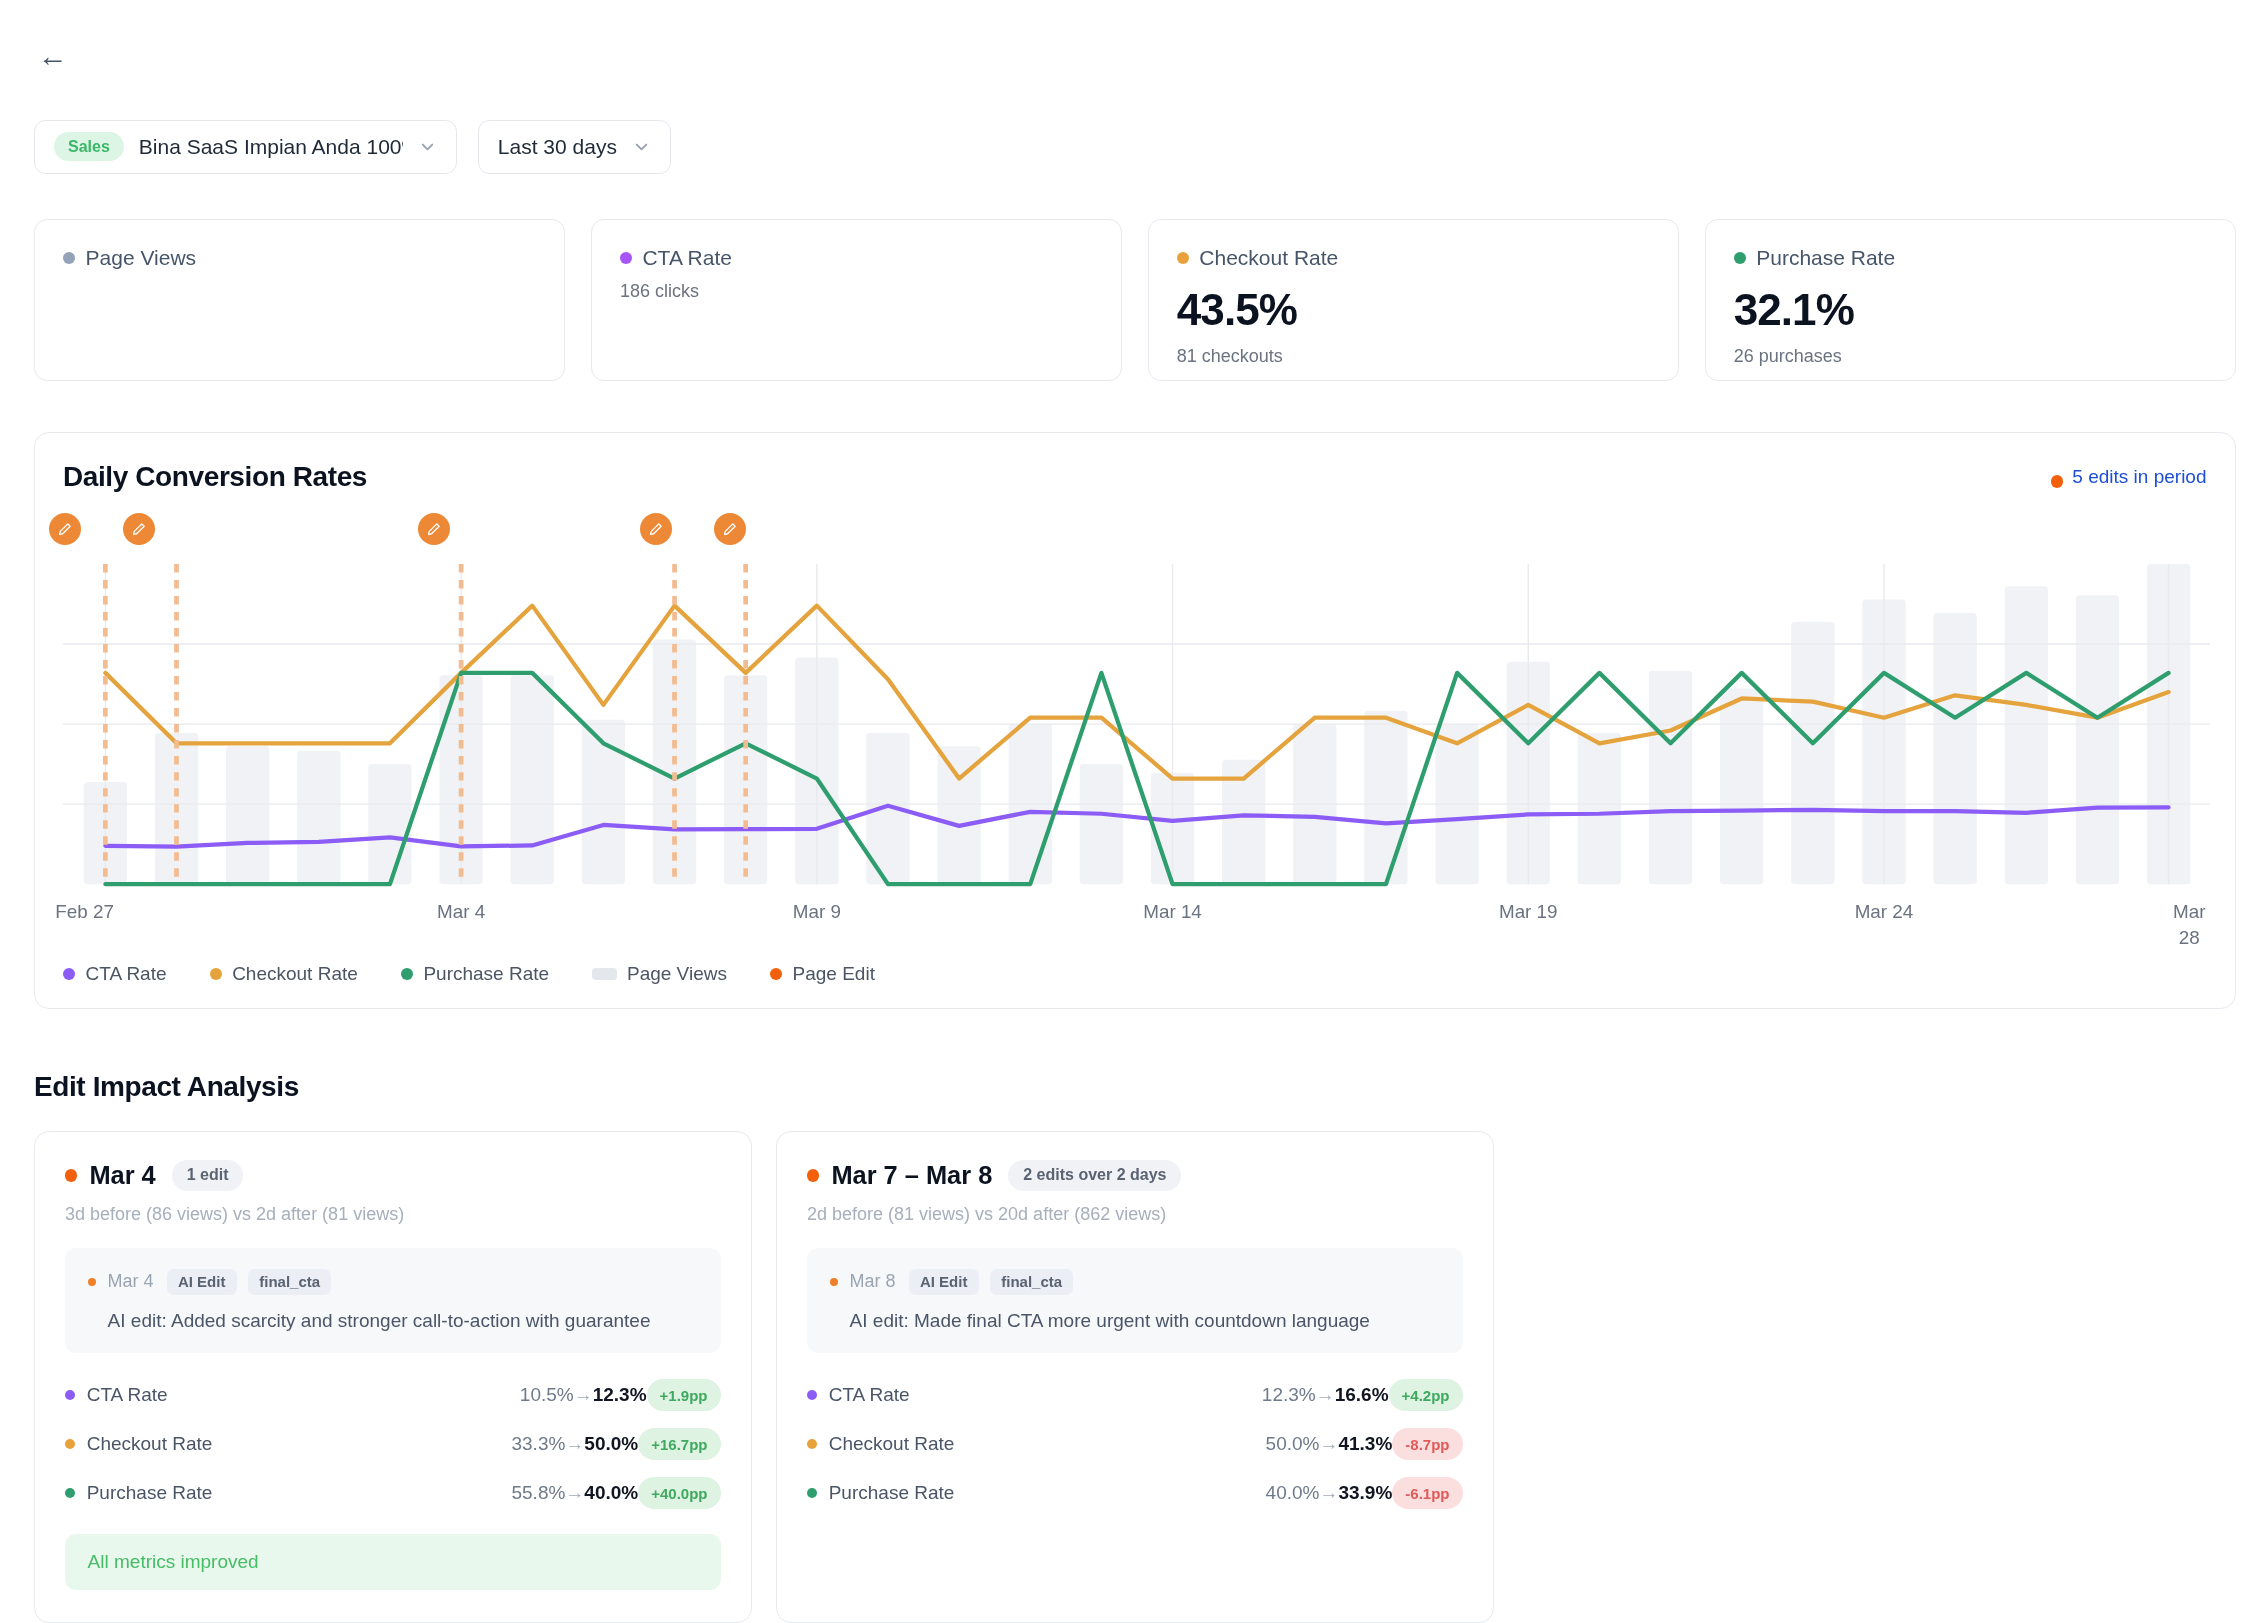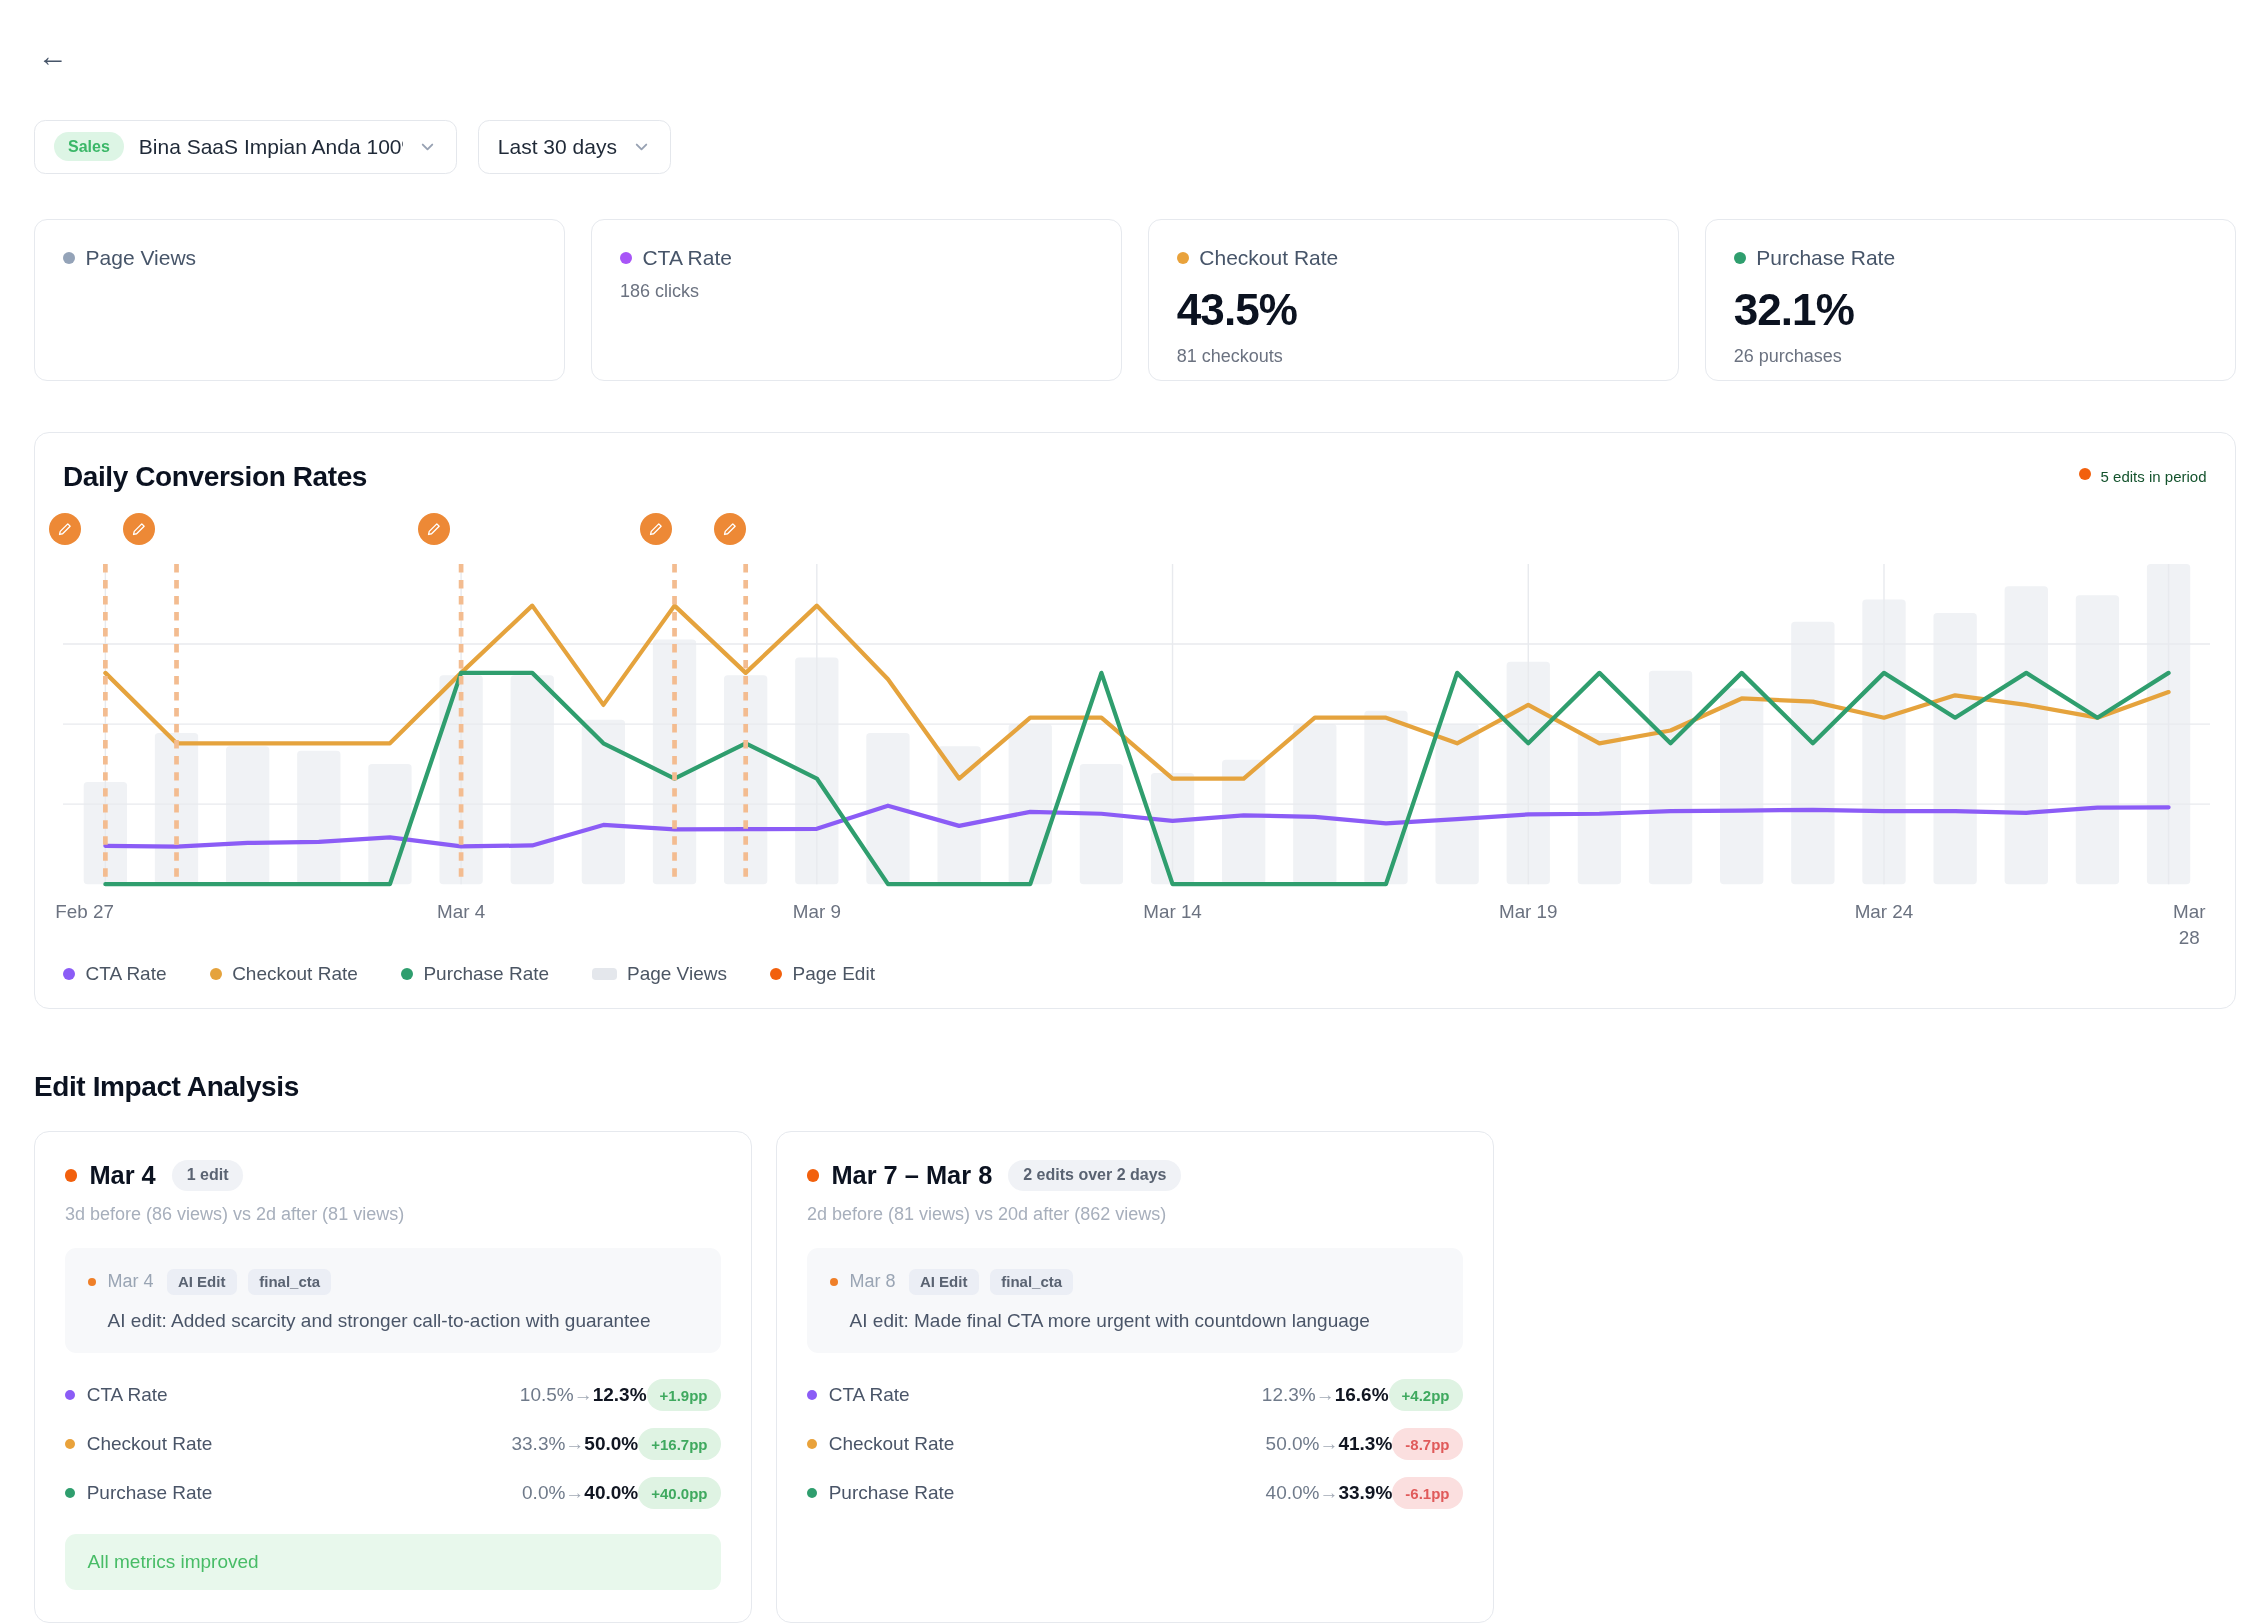--- a/index.html
+++ b/index.html
@@ -38,21 +38,21 @@
   .kpi-top { display:flex; align-items:center; gap:10.4px; }
   .dot { width:12.2px; height:12.2px; border-radius:50%; background:#94a3b8; flex:none; }
   .kpi-label { font-size:21px; color:#475569; }
   .kpi-value { font-size:44px; font-weight:800; letter-spacing:-0.9px; color:#0b1220; margin-top:15px; }
   .kpi-note { font-size:18px; color:#6b7280; margin-top:11.3px; min-height:21px; }
 
   
   .chart-card { border:1.4px solid #e6e9ee; border-radius:15px; margin-top:51px; padding:28px 28px 22.6px; background:#fff; }
   .chart-hdr { display:flex; justify-content:space-between; align-items:center; }
   .chart-title { font-size:28px; font-weight:800; color:#0b1220; letter-spacing:-0.4px; }
-  .edits-note { display:flex; align-items:flex-start; gap:9.4px; font-size:15px; color:#14532d; }
+  .edits-note { display:flex; align-items:flex-end; gap:9.4px; font-size:19px; color:#1d4ed8; }
   .markers-row { position:relative; height:62px; margin-top:9.4px; }
   .pencil-marker { position:absolute; top:11.3px; width:32px; height:32px; border-radius:50%;
     background:#ed8936; display:flex; align-items:center; justify-content:center; cursor:pointer; }
   .pencil-marker svg { width:16px; height:16px; }
   #chart-svg { display:block; width:2147px; height:388px; overflow:visible; }
   .tick { font-size:20px; fill:#6b7280; font-family:"Liberation Sans",sans-serif; }
   .legend { display:flex; gap:43px; margin-top:11.3px; align-items:center; }
   .legend-item { display:flex; align-items:center; gap:10.4px; font-size:19px; color:#4b5563; }
   .swatch { width:12.2px; height:12.2px; border-radius:50%; background:#ccc; flex:none; }
 
@@ -303,21 +303,21 @@
             <span class="m-after">50.0%</span>
             <span class="delta-pill">+16.7pp</span>
           </div>
         </div>
         <div class="metric-row">
           <div class="m-left">
             <span class="dot" style="width: 10.4px; height: 10.4px; background: rgb(47, 158, 110);"></span>
             <span>Purchase Rate</span>
           </div>
           <div class="m-right">
-            <span class="m-before">0.0%</span>
+            <span class="m-before">55.8%</span>
             <span class="m-arrow">→</span>
             <span class="m-after">40.0%</span>
             <span class="delta-pill">+40.0pp</span>
           </div>
         </div>
       </div>
       <div class="verdict positive">All metrics improved</div>
     </div>
 
     <div class="impact-card">

